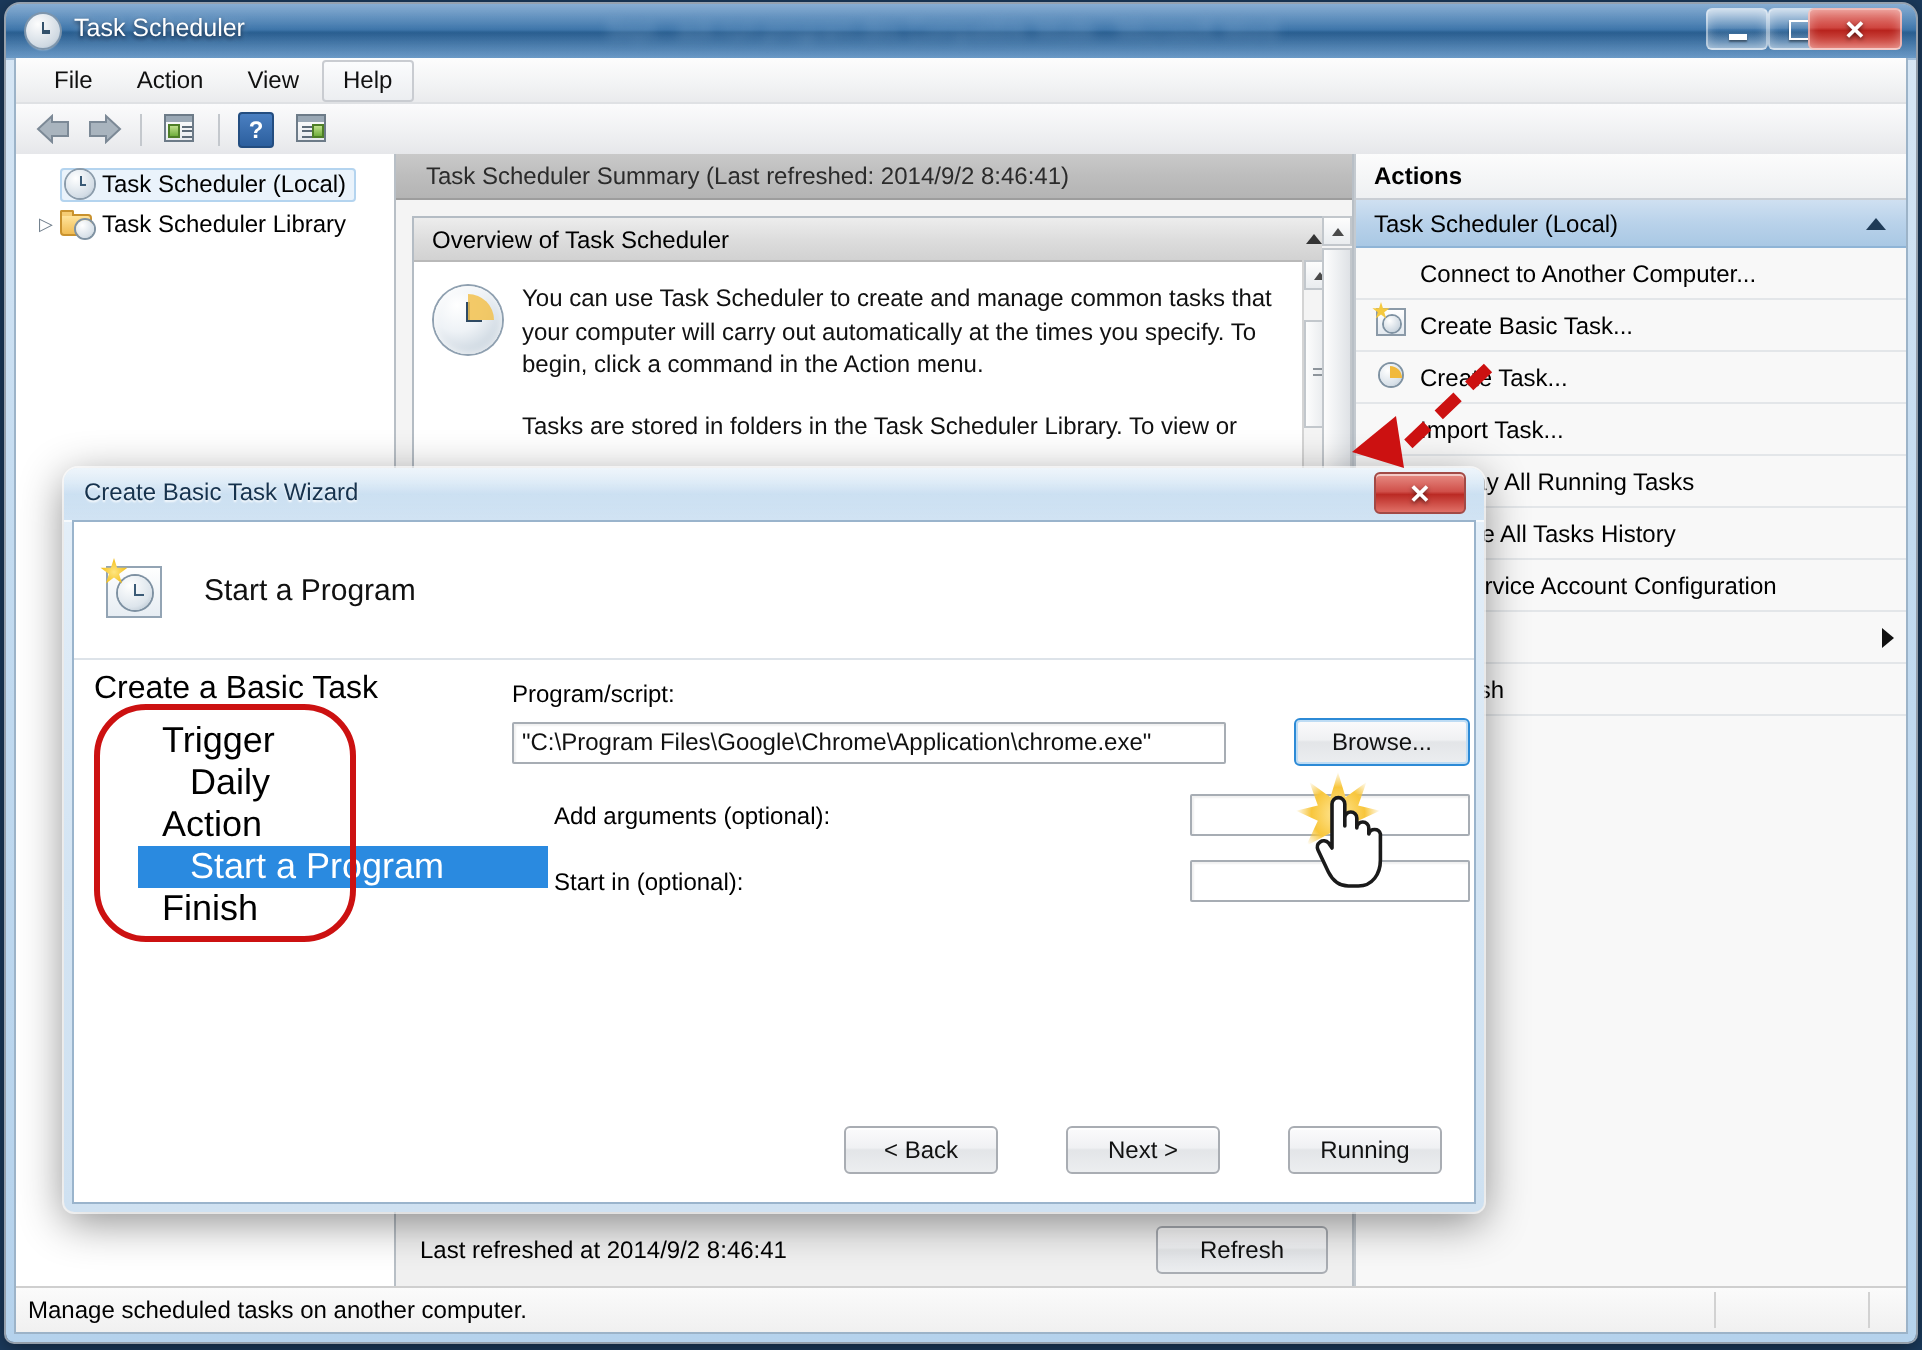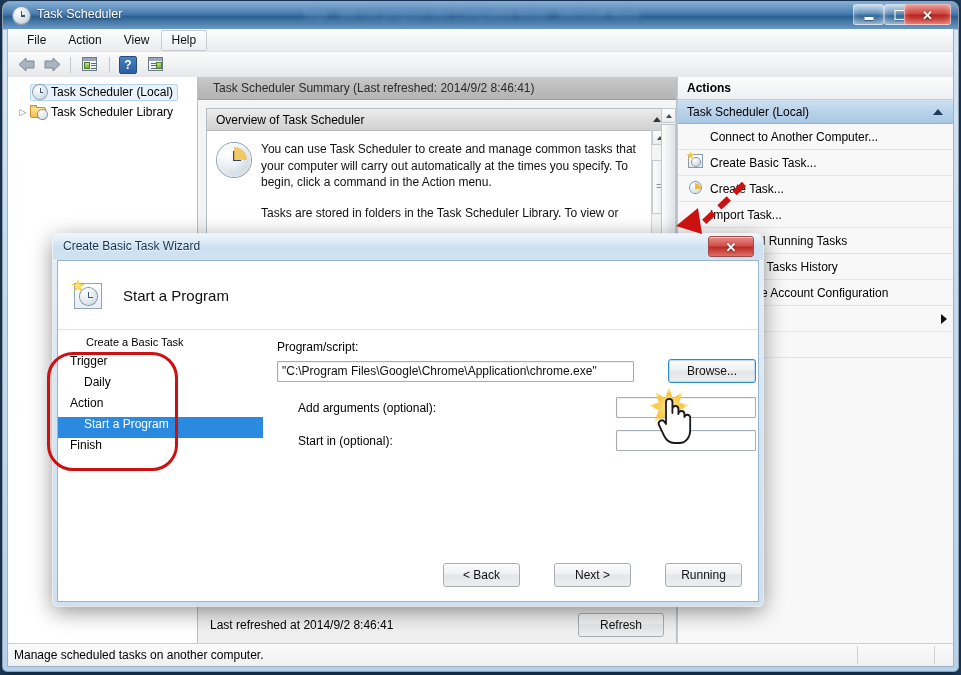--- a/index.html
+++ b/index.html
@@ -498,21 +498,21 @@
   #statusbar .seg {
     position: absolute; top: 2px; bottom: 2px;
     width: 1px; background: #d2d2d2;
   }
   #seg1 { right: 95px; }
   #seg2 { right: 18px; }
 
   
   #wizard {
     position: absolute;
-    left: 53px; top: 234px;
+    left: 32px; top: 234px;
     width: 710px; height: 372px;
     border-radius: 7px 7px 5px 5px;
     background: linear-gradient(180deg, #e6f0f9 0%, #d3e4f3 55%, #cfe1f1 100%);
     box-shadow: 0 0 0 1px rgba(255,255,255,.65), 0 5px 22px rgba(0,0,0,.45);
     overflow: hidden;
   }
   #wiz-titlebar {
     height: 26px;
     position: relative;
     background:
@@ -593,29 +593,30 @@
     background: #fff;
     min-height: 0;
   }
   #wiz-steps {
     width: 205px;
     flex: none;
     padding-top: 6px;
     position: relative;
   }
   #steps-caption {
-    font-size: 11px;
-    padding: 0 0 6px 28px;
+    font-size: 16px;
+    padding: 0 0 6px 10px;
   }
   .step {
     height: 21px;
     display: flex; align-items: flex-start;
-    font-size: 12px;
+    font-size: 18px;
     padding-left: 12px;
     white-space: nowrap;
+    margin-left: 32px;
   }
   .step.sub { padding-left: 26px; }
   .step.active {
     background: #2a8ae0;
     color: #fff;
     width: 205px;
     box-sizing: border-box;
   }
   #wiz-form {
     flex: 1;

